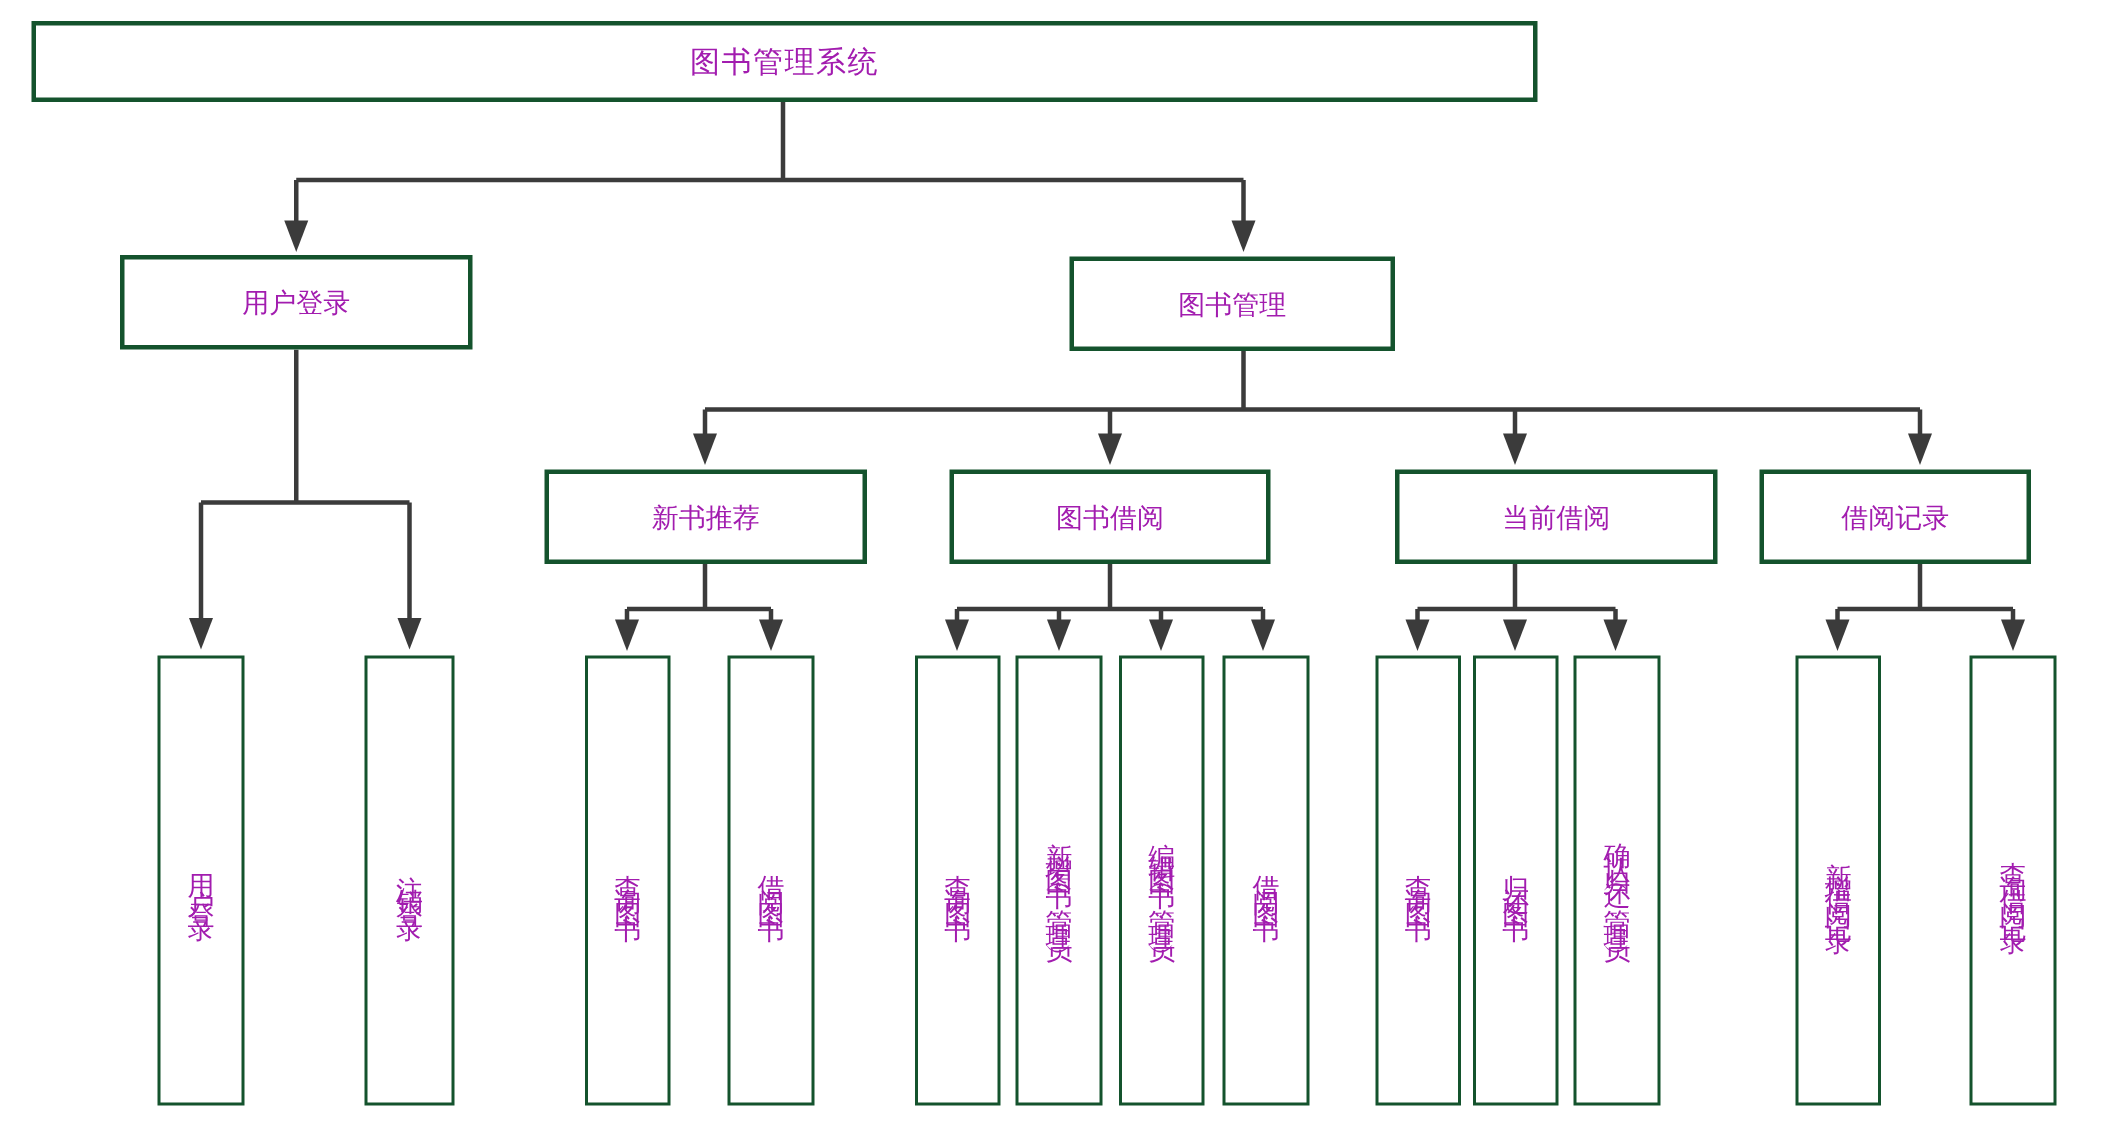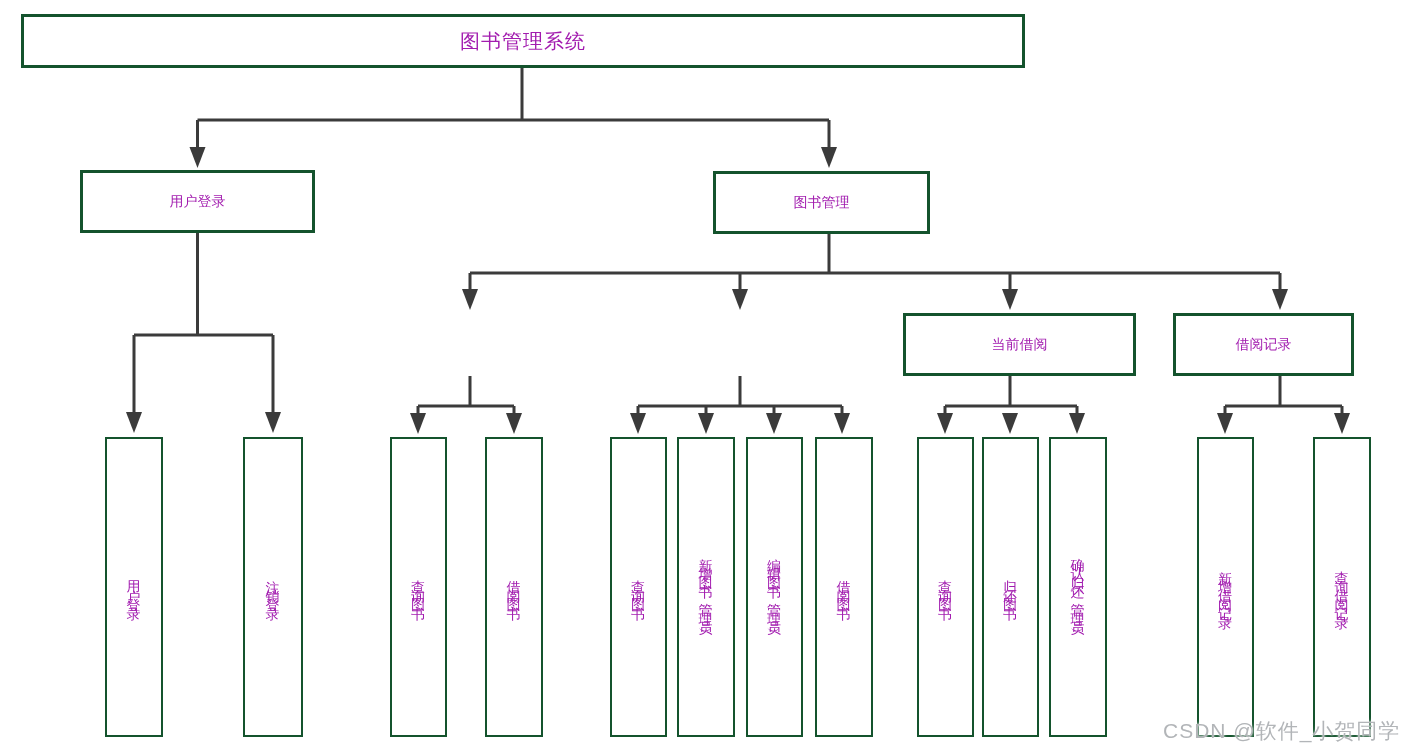--- a/index.html
+++ b/index.html
@@ -16,21 +16,21 @@
     box-sizing:border-box;
     border:3px solid #14532d;
     background:#ffffff;
     display:flex;
     align-items:center;
     justify-content:center;
     color:#a21caf;
     z-index:2;
   }
   .node .lbl{
-    font-size:14px;
+    font-size:18px;
     white-space:nowrap;
   }
   .root .lbl{font-size:20px;letter-spacing:1px;}
   .leaf{border-width:2px;}
   .leaf .lbl{
     writing-mode:vertical-rl;
     text-orientation:mixed;
     letter-spacing:9px;
     line-height:1;
     white-space:normal;
@@ -86,21 +86,27 @@
     <span class="lbl">图书管理系统</span>
   </div>
 
   <div class="node" style="left:80px;top:170px;width:235px;height:63px">
     <span class="lbl">用户登录</span>
   </div>
   <div class="node" style="left:713px;top:171px;width:217px;height:63px">
     <span class="lbl">图书管理</span>
   </div>
 
-  <div class="node" style="left:903px;top:313px;width:233px;height:63px">
+  <div class="node" style="left:363px;top:313px;width:215px;height:63px">
+    <span class="lbl">新书推荐</span>
+  </div>
+  <div class="node" style="left:633px;top:313px;width:214px;height:63px">
+    <span class="lbl">图书借阅</span>
+  </div>
+  <div class="node" style="left:930px;top:313px;width:215px;height:63px">
     <span class="lbl">当前借阅</span>
   </div>
   <div class="node" style="left:1173px;top:313px;width:181px;height:63px">
     <span class="lbl">借阅记录</span>
   </div>
 
   <div class="node leaf" style="left:105px;top:437px;width:58px;height:300px">
     <span class="lbl">用户登录</span>
   </div>
   <div class="node leaf" style="left:243px;top:437px;width:60px;height:300px">
@@ -137,15 +143,14 @@
     <span class="lbl">确认归还（管理员）</span>
   </div>
 
   <div class="node leaf" style="left:1197px;top:437px;width:57px;height:300px">
     <span class="lbl">新增借阅记录</span>
   </div>
   <div class="node leaf" style="left:1313px;top:437px;width:58px;height:300px">
     <span class="lbl">查询借阅记录</span>
   </div>
 
-  <div class="watermark">CSDN @软件_小贺同学</div>
 
 </div>
 
 </body></html>

